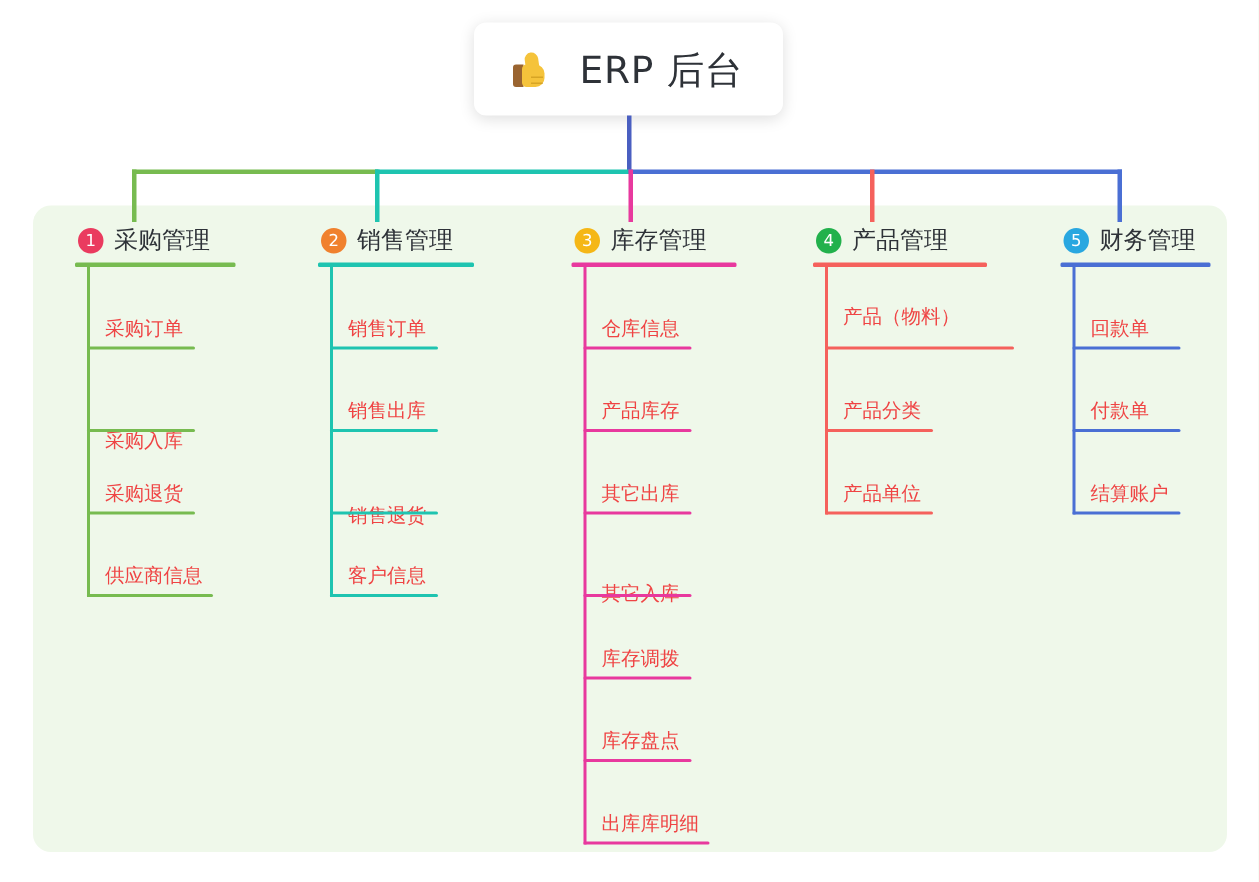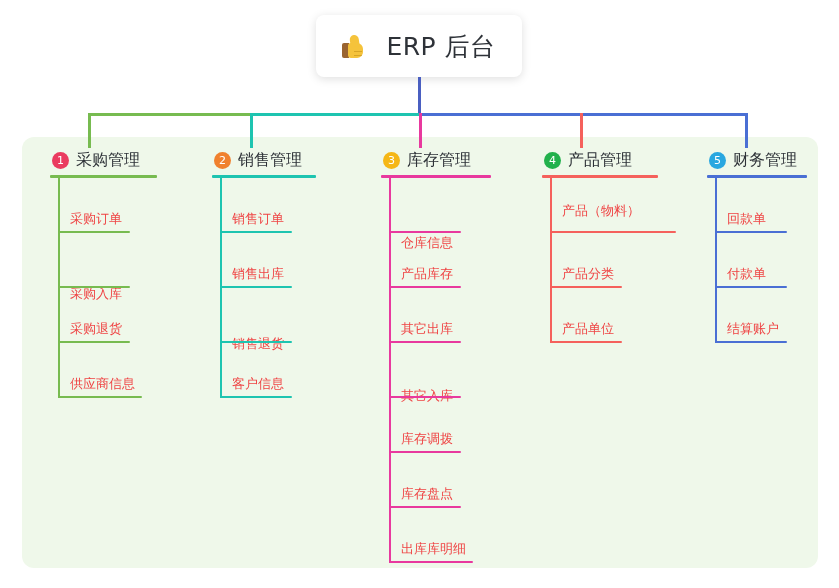--- a/index.html
+++ b/index.html
@@ -172,21 +172,21 @@
         <div class="sub-item" style="left: 20px; top: 227px;">客户信息</div>
         <div class="sub-underline" style="left: 8px; top: 248px; width: 72px; background: rgb(30, 196, 176);"></div>
       </div>
       <div class="column" style="left: 381px;">
         <div class="col-head">
           <span class="badge" style="background: rgb(245, 183, 22);">3</span>
           <span class="col-title">库存管理</span>
         </div>
         <div class="col-underline" style="left: 0px; top: 27px; width: 110px; background: rgb(232, 57, 158);"></div>
         <div class="spine" style="left: 8px; top: 30px; height: 385px; background: rgb(232, 57, 158);"></div>
-        <div class="sub-item" style="left: 20px; top: 62px; margin-top: 24px;">仓库信息</div>
+        <div class="sub-item" style="left: 20px; top: 62px;">仓库信息</div>
         <div class="sub-underline" style="left: 8px; top: 83px; width: 72px; background: rgb(232, 57, 158);"></div>
         <div class="sub-item" style="left: 20px; top: 117px;">产品库存</div>
         <div class="sub-underline" style="left: 8px; top: 138px; width: 72px; background: rgb(232, 57, 158);"></div>
         <div class="sub-item" style="left: 20px; top: 172px;">其它出库</div>
         <div class="sub-underline" style="left: 8px; top: 193px; width: 72px; background: rgb(232, 57, 158);"></div>
         <div class="sub-item" style="left: 20px; top: 227px; margin-top: 12px;">其它入库</div>
         <div class="sub-underline" style="left: 8px; top: 248px; width: 72px; background: rgb(232, 57, 158);"></div>
         <div class="sub-item" style="left: 20px; top: 282px;">库存调拨</div>
         <div class="sub-underline" style="left: 8px; top: 303px; width: 72px; background: rgb(232, 57, 158);"></div>
         <div class="sub-item" style="left: 20px; top: 337px;">库存盘点</div>

